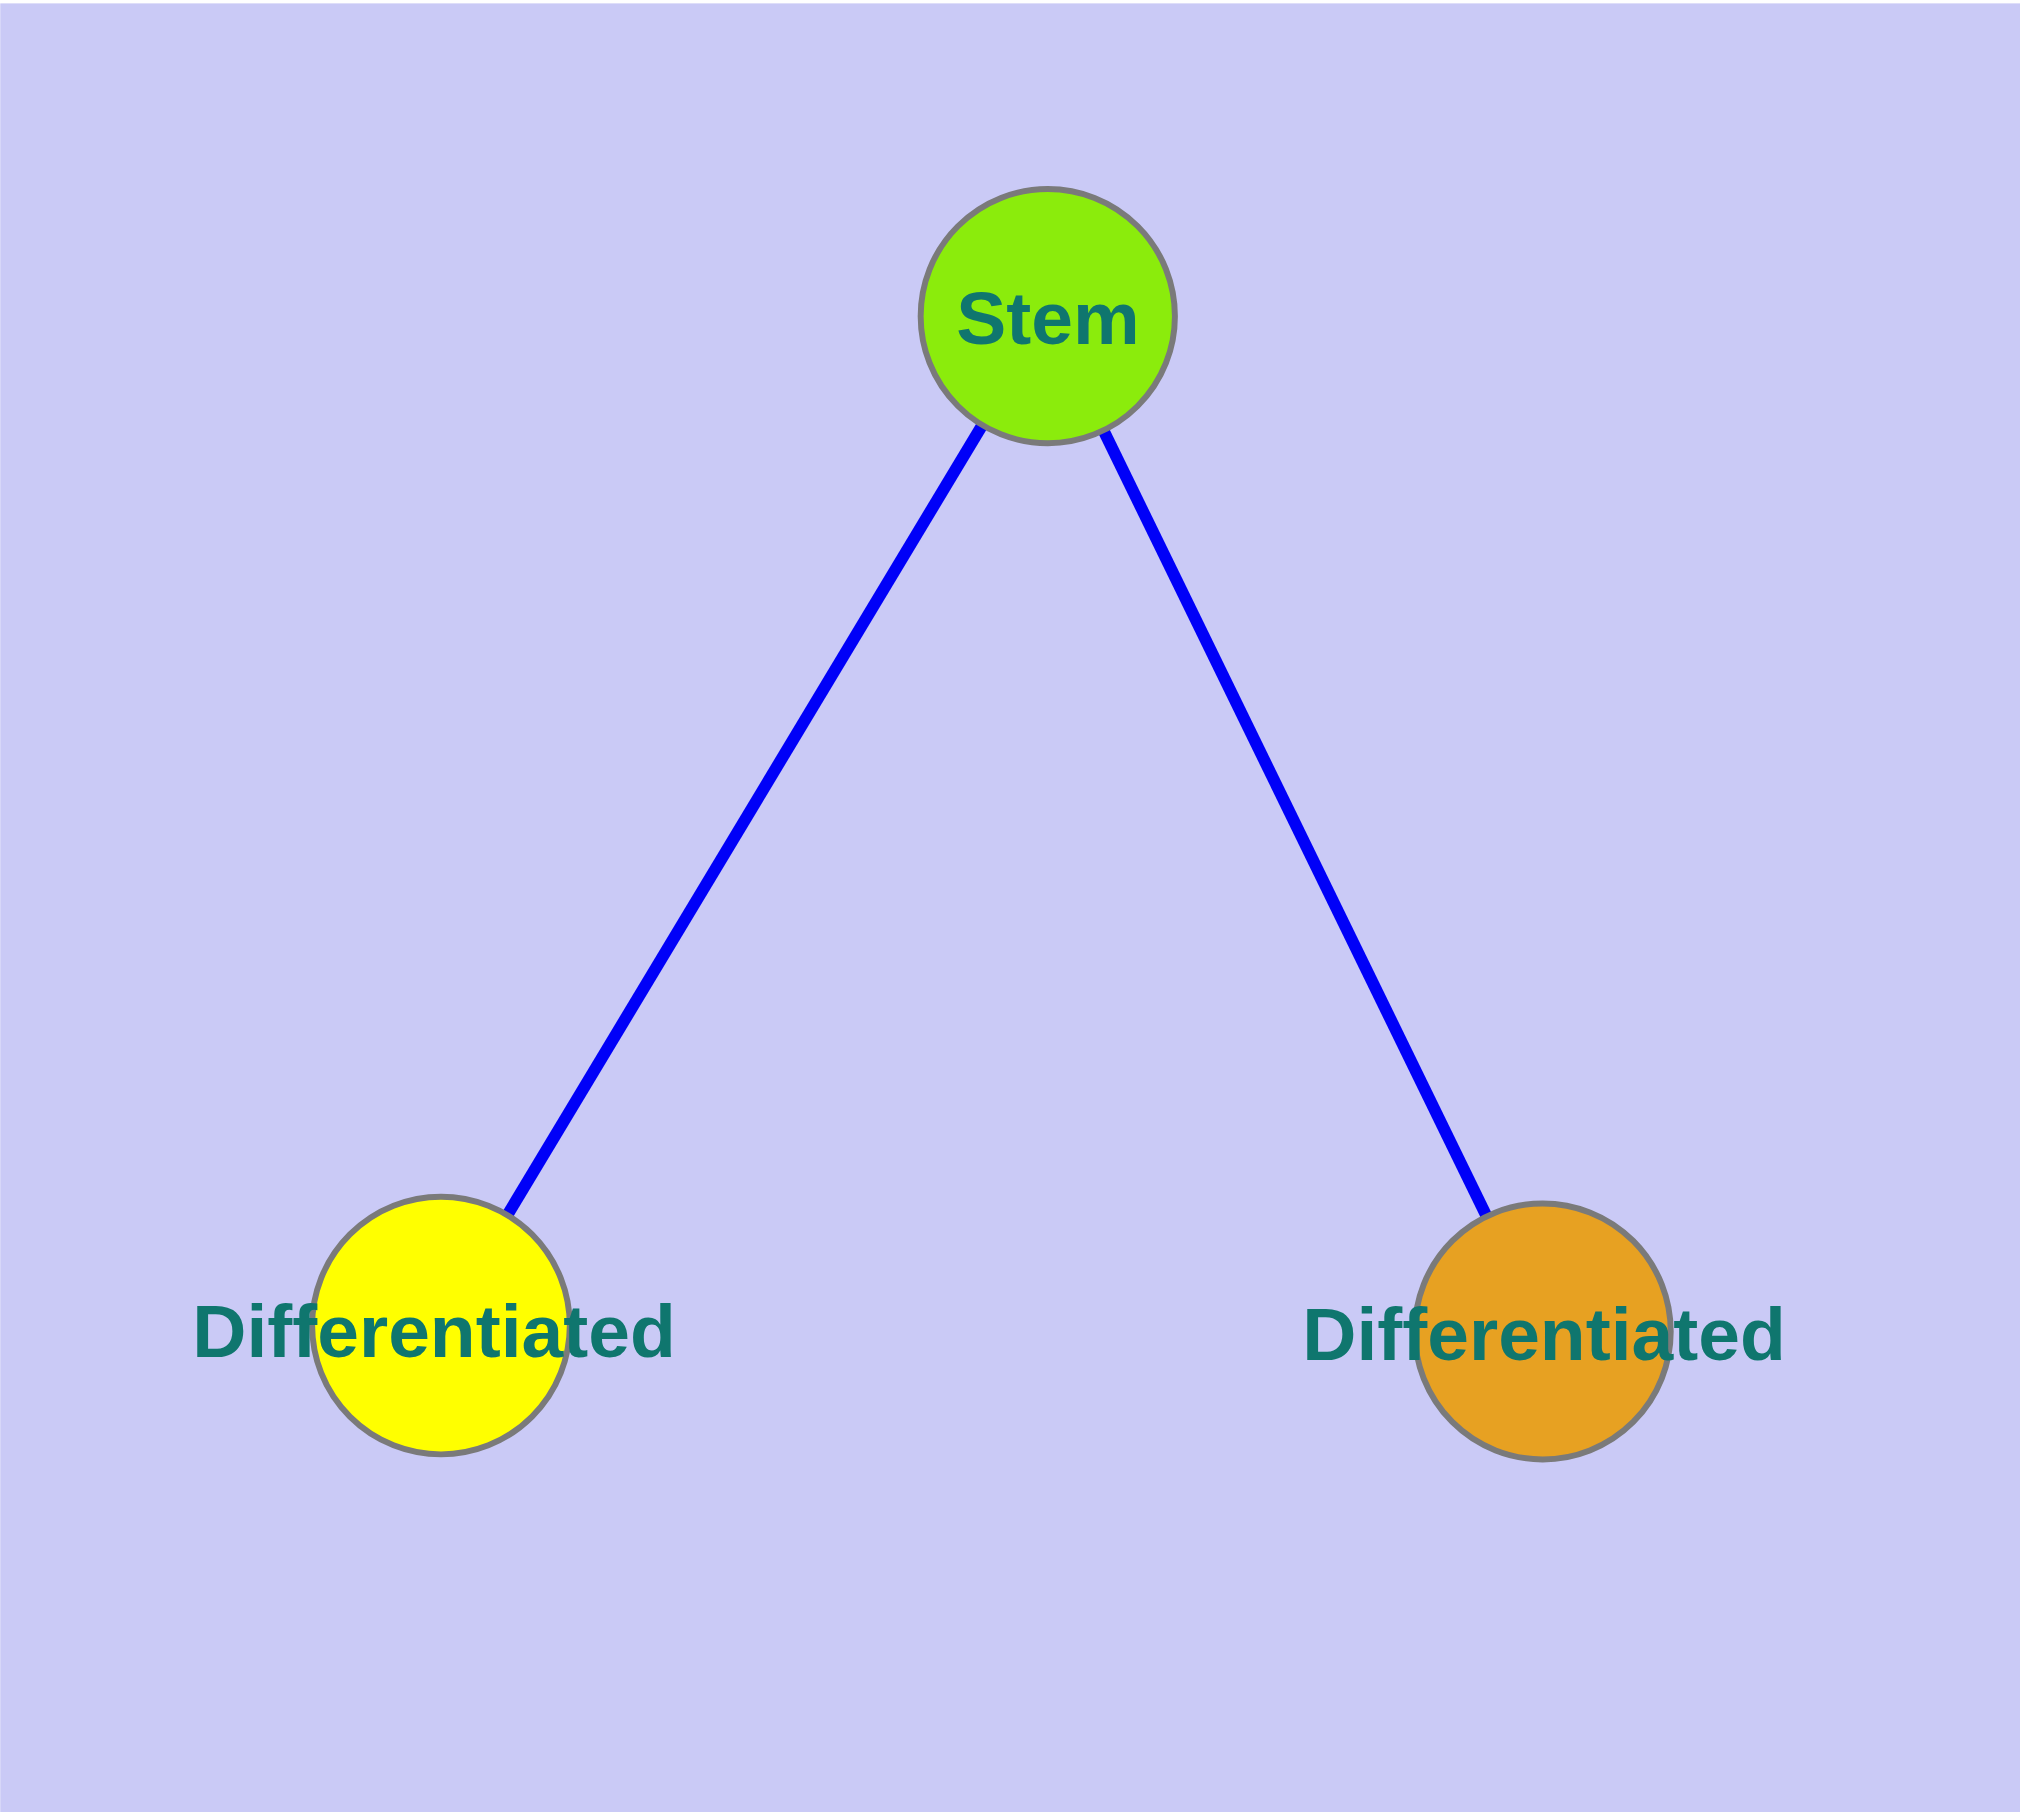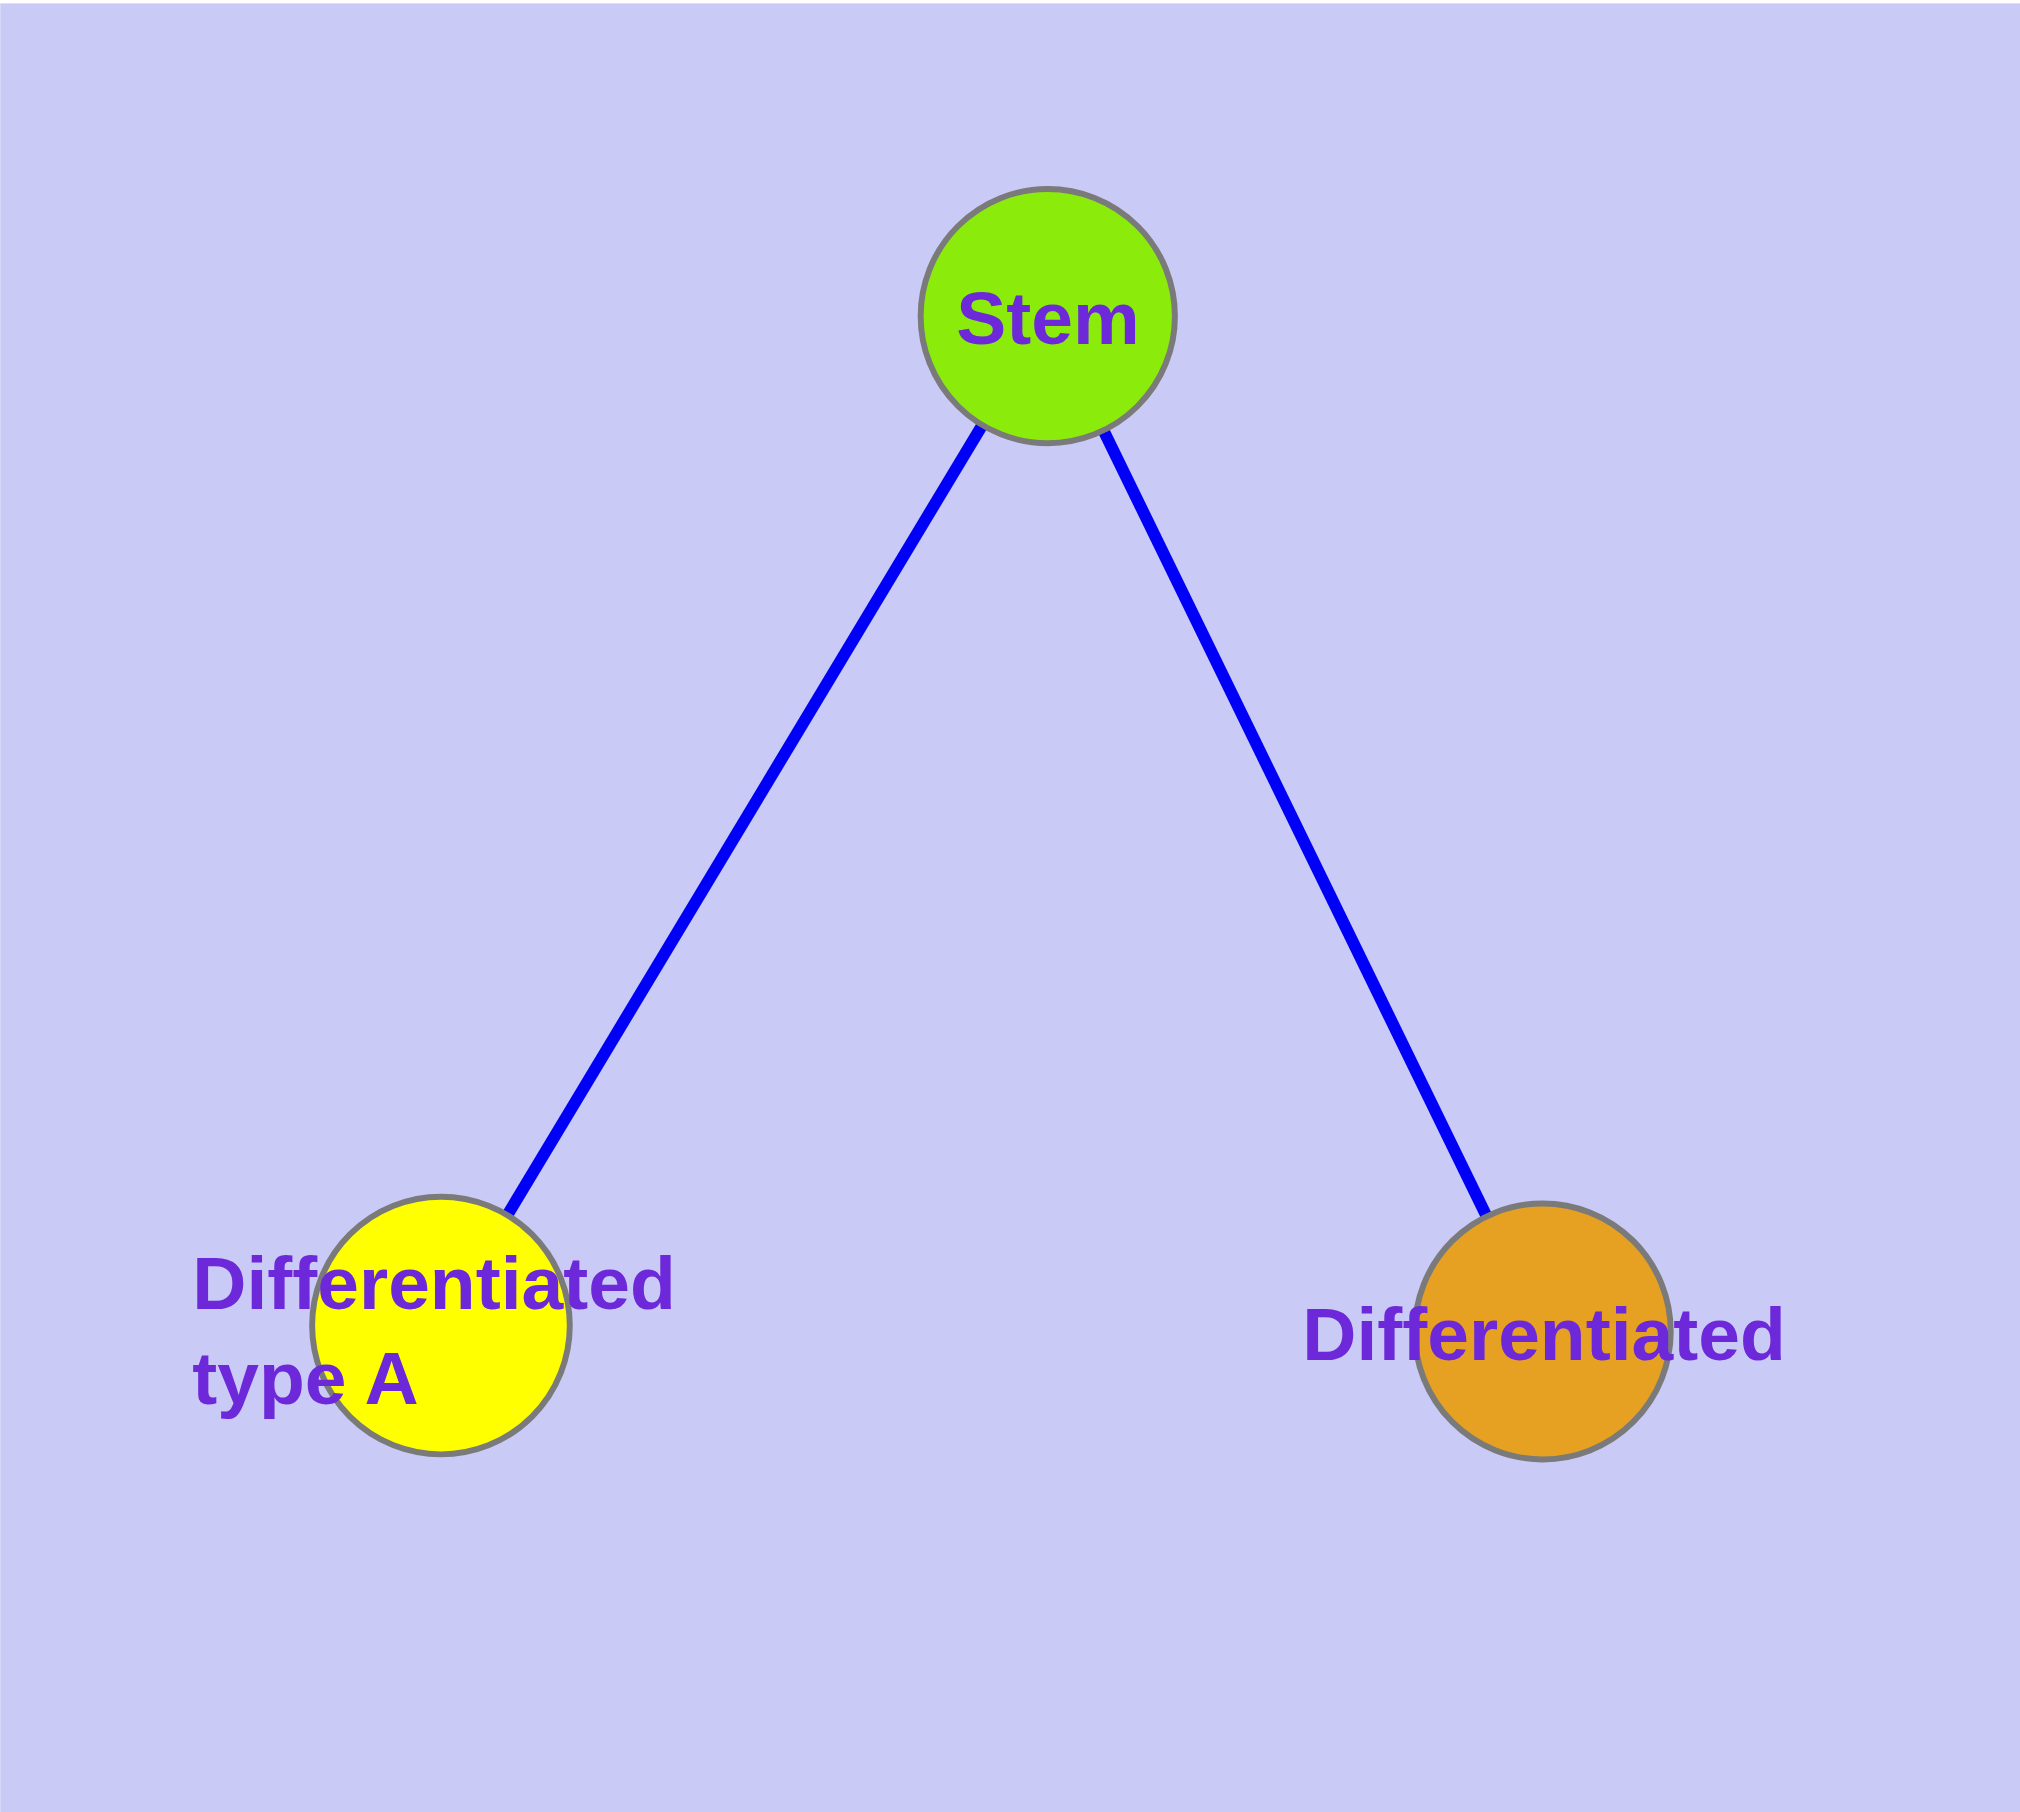--- a/index.html
+++ b/index.html
@@ -17,21 +17,22 @@
   }
   .stage svg {
     position: absolute;
     left: 0;
     top: 0;
     display: block;
   }
   .node-label {
     position: absolute;
     transform: translate(-50%, -50%);
-    color: #6d28d9;
+    text-align: center;
+    color: #0f766e;
     font-weight: 700;
     font-size: 75px;
     line-height: 95px;
     white-space: nowrap;
     letter-spacing: 0px;
   }
   .node-label span { display: block; }
 </style>
 </head>
 <body>
@@ -49,21 +50,20 @@
     <circle cx="520" cy="1564" r="152" stroke-width="7" fill="#FFFF00" stroke="#7A7A7A"></circle>
     <circle cx="1820" cy="1571" r="151" stroke-width="7" fill="#E7A122" stroke="#7A7A7A"></circle>
   </svg>
 
   <div class="node-label" style="left:1048px; top:318px;">
     <span>Stem</span>
   </div>
 
   <div class="node-label" style="left:434px; top:1331px;">
     <span>Differentiated</span>
-    <span>type A</span>
   </div>
 
   <div class="node-label" style="left:1544px; top:1334px;">
     <span>Differentiated</span>
   </div>
 
 </div>
 
 
 </body></html>

